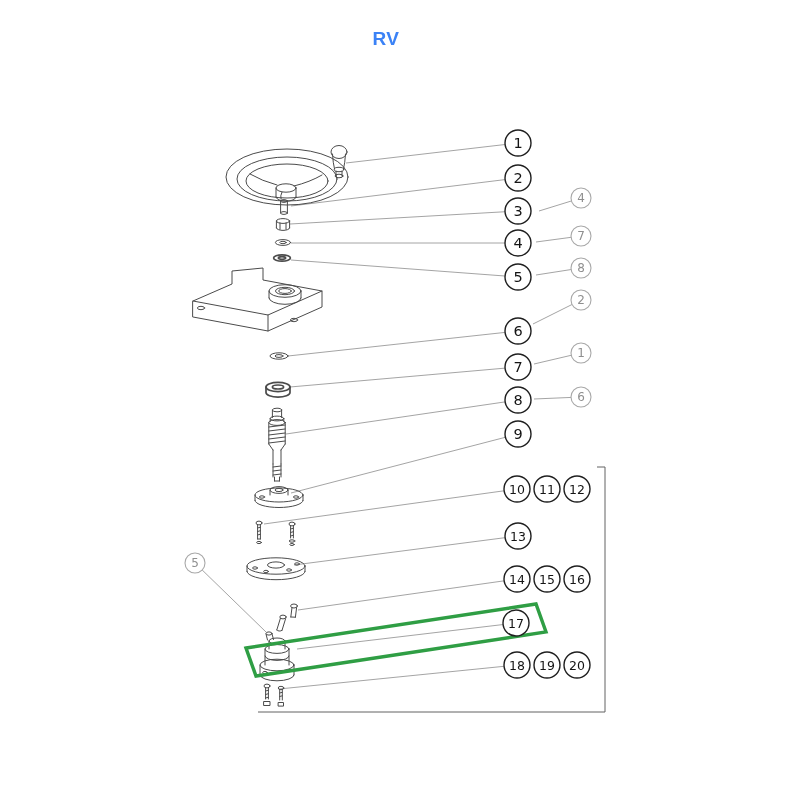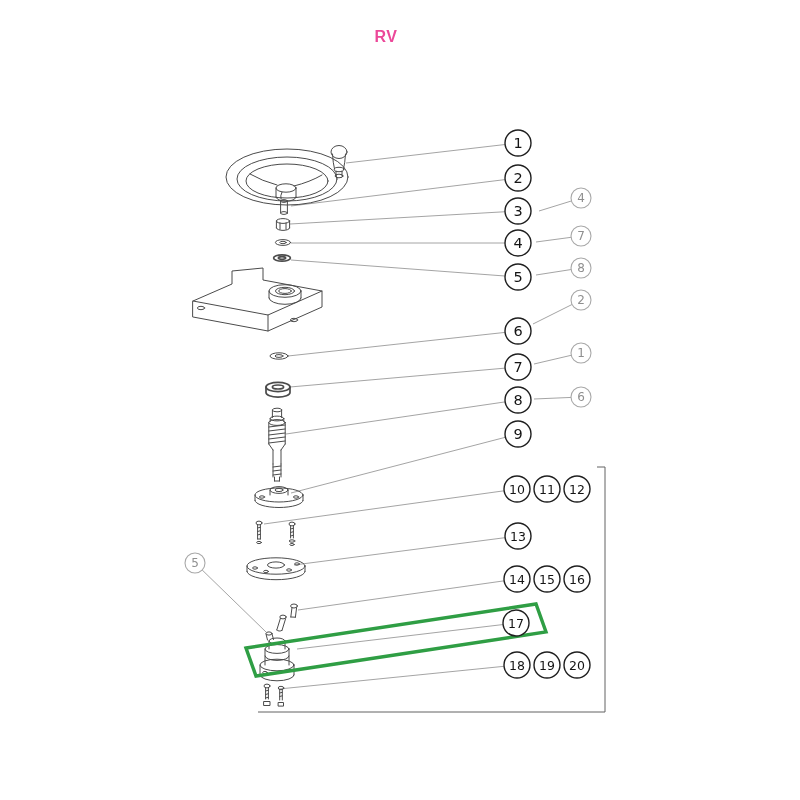--- a/index.html
+++ b/index.html
@@ -6,22 +6,22 @@
   html, body { margin: 0; padding: 0; }
   body {
     width: 800px; height: 800px;
     background: #ffffff;
     font-family: "Liberation Sans", sans-serif;
     position: relative; overflow: hidden;
   }
   .page-title {
     position: absolute; top: 28px; left: 0; width: 772px;
     text-align: center;
-    font-size: 16px; font-weight: 600; letter-spacing: .5px;
-    color: #ec4899;
+    font-size: 19px; font-weight: 600; letter-spacing: .5px;
+    color: #3b82f6;
   }
   #diagram-svg { position: absolute; top: 0; left: 0; }
   .drawing {
     stroke: #4b4b4b; fill: none; stroke-width: 1;
     stroke-linecap: round; stroke-linejoin: round;
   }
   .bold { stroke-width: 1.7; }
   .leader { stroke: #9a9a9a; stroke-width: 0.9; fill: none; }
   .co-main { fill: #ffffff; stroke: #1f1f1f; stroke-width: 1.4; }
   .co-sec  { fill: #ffffff; stroke: #a8a8a8; stroke-width: 1.1; }

